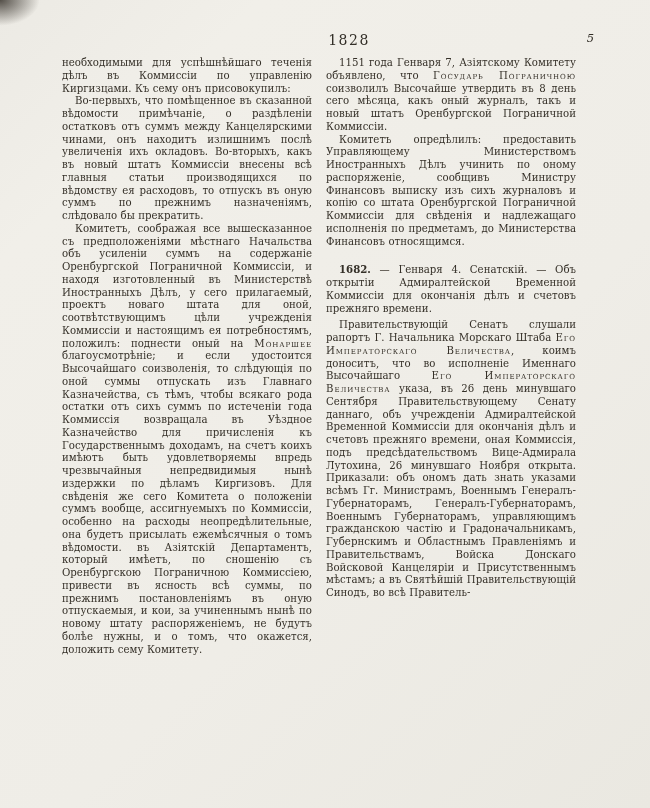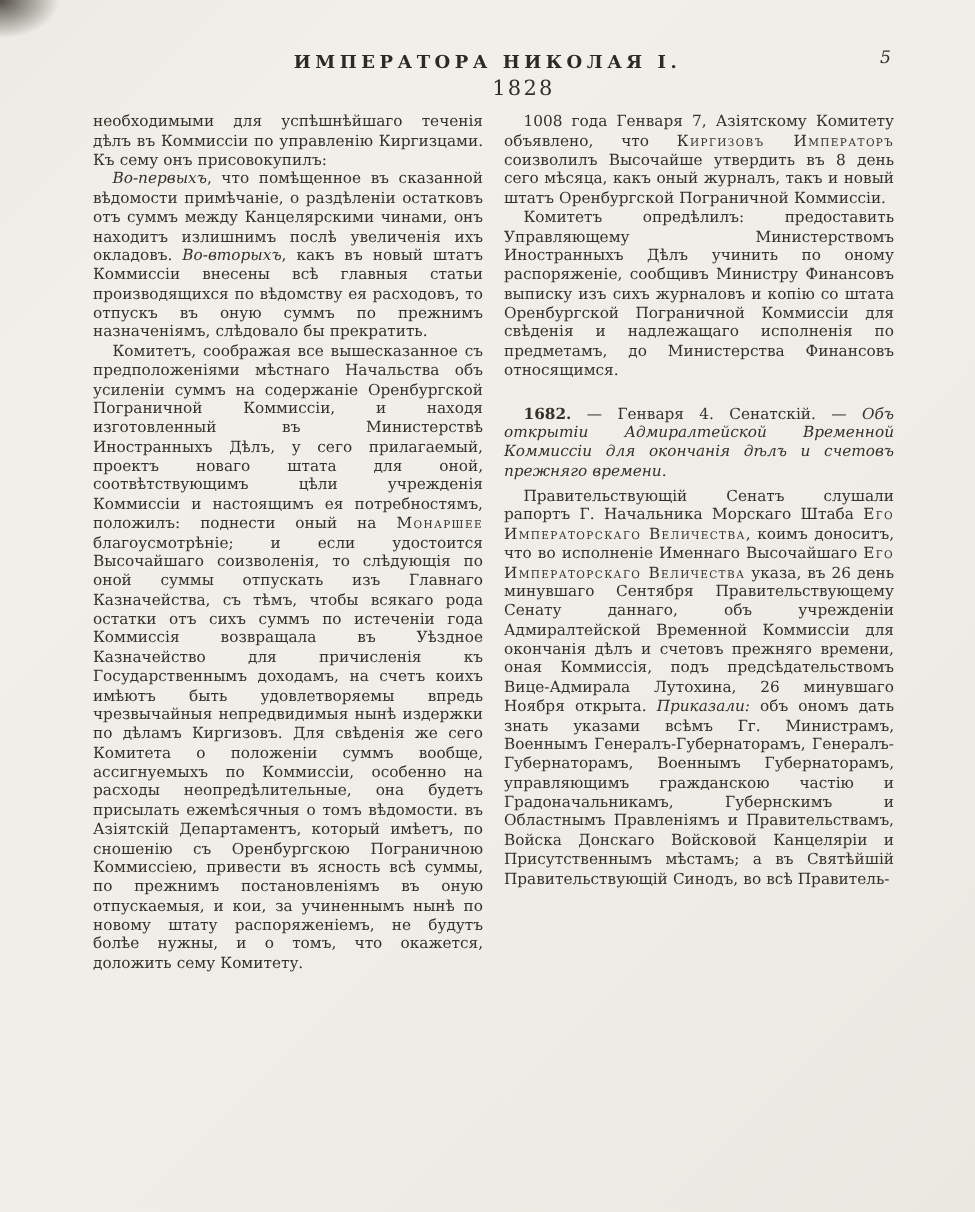--- a/index.html
+++ b/index.html
@@ -42,59 +42,58 @@
   .year {
     text-align: center;
     font-size: 14px;
     letter-spacing: 1.5px;
     margin-top: 2px;
     padding-left: 48px;
   }
   .columns {
     display: flex;
     gap: 14px;
-    padding: 9px 54px 0 62px;
+    padding: 9px 74px 0 62px;
     height: 730px;
     overflow: hidden;
     box-sizing: border-box;
   }
   .column {
     flex: 1 1 0;
     min-width: 0;
     font-size: 10.2px;
     line-height: 12.75px;
     text-align: justify;
     hyphens: auto;
     -webkit-hyphens: auto;
     word-spacing: 0.2px;
     color: #353028;
   }
   .para { margin: 0; text-indent: 0; }
   .para.indent { text-indent: 13px; }
   .para.heading { margin: 15px 0 4px 0; }
-  .it { font-style: italic; }
+  .it { }
   .bd { font-weight: bold; }
   .sp { letter-spacing: 0.9px; font-variant-caps: small-caps; }
 </style>
 </head>
 <body>
 
 <div class="page" lang="ru">
   <div class="corner-artifact"></div>
   <div class="header">
-    <div class="header-title">ИМПЕРАТОРА НИКОЛАЯ I.</div>
     <div class="page-number">5</div>
   </div>
   <div class="year">1828</div>
   <div class="columns">
     <div class="column">
         <p class="para"><span>необходимыми для успѣшнѣйшаго теченія дѣлъ въ Коммиссіи по управленію Киргизцами. Къ сему онъ присовокупилъ:</span></p>
         <p class="para indent"><span class="it">Во-первыхъ</span><span>, что помѣщенное въ сказанной вѣдомости примѣчаніе, о раздѣленіи остатковъ отъ суммъ между Канцелярскими чинами, онъ находитъ излишнимъ послѣ увеличенія ихъ окладовъ. </span><span class="it">Во-вторыхъ</span><span>, какъ въ новый штатъ Коммиссіи внесены всѣ главныя статьи производящихся по вѣдомству ея расходовъ, то отпускъ въ оную суммъ по прежнимъ назначеніямъ, слѣдовало бы прекратить.</span></p>
         <p class="para indent"><span>Комитетъ, соображая все вышесказанное съ предположеніями мѣстнаго Начальства объ усиленіи суммъ на содержаніе Оренбургской Пограничной Коммиссіи, и находя изготовленный въ Министерствѣ Иностранныхъ Дѣлъ, у сего прилагаемый, проектъ новаго штата для оной, соотвѣтствующимъ цѣли учрежденія Коммиссіи и настоящимъ ея потребностямъ, положилъ: поднести оный на </span><span class="sp">Монаршее</span><span> благоусмотрѣніе; и если удостоится Высочайшаго соизволенія, то слѣдующія по оной суммы отпускать изъ Главнаго Казначейства, съ тѣмъ, чтобы всякаго рода остатки отъ сихъ суммъ по истеченіи года Коммиссія возвращала въ Уѣздное Казначейство для причисленія къ Государственнымъ доходамъ, на счетъ коихъ имѣютъ быть удовлетворяемы впредь чрезвычайныя непредвидимыя нынѣ издержки по дѣламъ Киргизовъ. Для свѣденія же сего Комитета о положеніи суммъ вообще, ассигнуемыхъ по Коммиссіи, особенно на расходы неопредѣлительные, она будетъ присылать ежемѣсячныя о томъ вѣдомости. въ Азіятскій Департаментъ, который имѣетъ, по сношенію съ Оренбургскою Пограничною Коммиссіею, привести въ ясность всѣ суммы, по прежнимъ постановленіямъ въ оную отпускаемыя, и кои, за учиненнымъ нынѣ по новому штату распоряженіемъ, не будутъ болѣе нужны, и о томъ, что окажется, доложить сему Комитету.</span></p>
       </div>
     <div class="column">
-        <p class="para indent"><span>1008 года Генваря 7, Азіятскому Комитету объявлено, что </span><span class="sp">Киргизовъ Императоръ</span><span> соизволилъ Высочайше утвердить въ 8 день сего мѣсяца, какъ оный журналъ, такъ и новый штатъ Оренбургской Пограничной Коммиссіи.</span></p>
+        <p class="para indent"><span>1151 года Генваря 7, Азіятскому Комитету объявлено, что </span><span class="sp">Государь Пограничною</span><span> соизволилъ Высочайше утвердить въ 8 день сего мѣсяца, какъ оный журналъ, такъ и новый штатъ Оренбургской Пограничной Коммиссіи.</span></p>
         <p class="para indent"><span>Комитетъ опредѣлилъ: предоставить Управляющему Министерствомъ Иностранныхъ Дѣлъ учинить по оному распоряженіе, сообщивъ Министру Финансовъ выписку изъ сихъ журналовъ и копію со штата Оренбургской Пограничной Коммиссіи для свѣденія и надлежащаго исполненія по предметамъ, до Министерства Финансовъ относящимся.</span></p>
         <p class="para indent heading"><span class="bd">1682.</span><span> — Генваря 4. Сенатскій. — </span><span class="it">Объ открытіи Адмиралтейской Временной Коммиссіи для окончанія дѣлъ и счетовъ прежняго времени.</span></p>
         <p class="para indent"><span>Правительствующій Сенатъ слушали рапортъ Г. Начальника Морскаго Штаба </span><span class="sp">Его Императорскаго Величества</span><span>, коимъ доноситъ, что во исполненіе Именнаго Высочайшаго </span><span class="sp">Его Императорскаго Величества</span><span> указа, въ 26 день минувшаго Сентября Правительствующему Сенату даннаго, объ учрежденіи Адмиралтейской Временной Коммиссіи для окончанія дѣлъ и счетовъ прежняго времени, оная Коммиссія, подъ предсѣдательствомъ Вице-Адмирала Лутохина, 26 минувшаго Ноября открыта. </span><span class="it">Приказали:</span><span> объ ономъ дать знать указами всѣмъ Гг. Министрамъ, Военнымъ Генералъ-Губернаторамъ, Генералъ-Губернаторамъ, Военнымъ Губернаторамъ, управляющимъ гражданскою частію и Градоначальникамъ, Губернскимъ и Областнымъ Правленіямъ и Правительствамъ, Войска Донскаго Войсковой Канцеляріи и Присутственнымъ мѣстамъ; а въ Святѣйшій Правительствующій Синодъ, во всѣ Правитель-</span></p>
       </div>
   </div>
 </div>
 
 </body></html>

